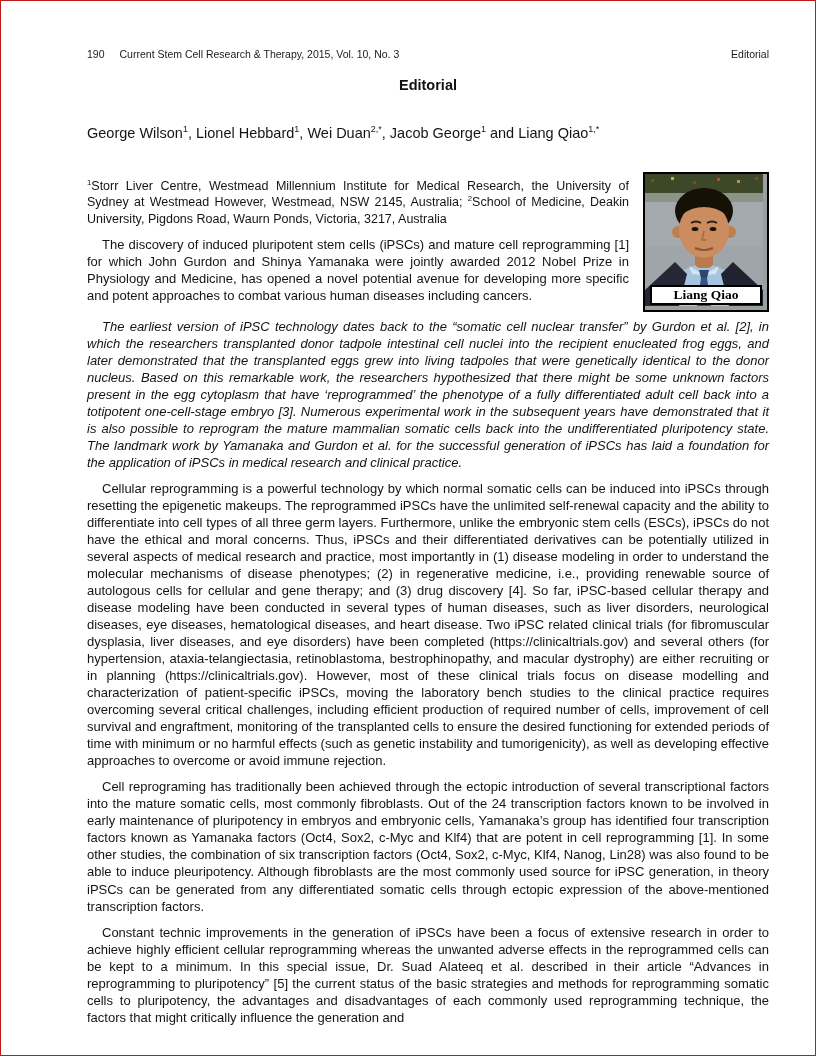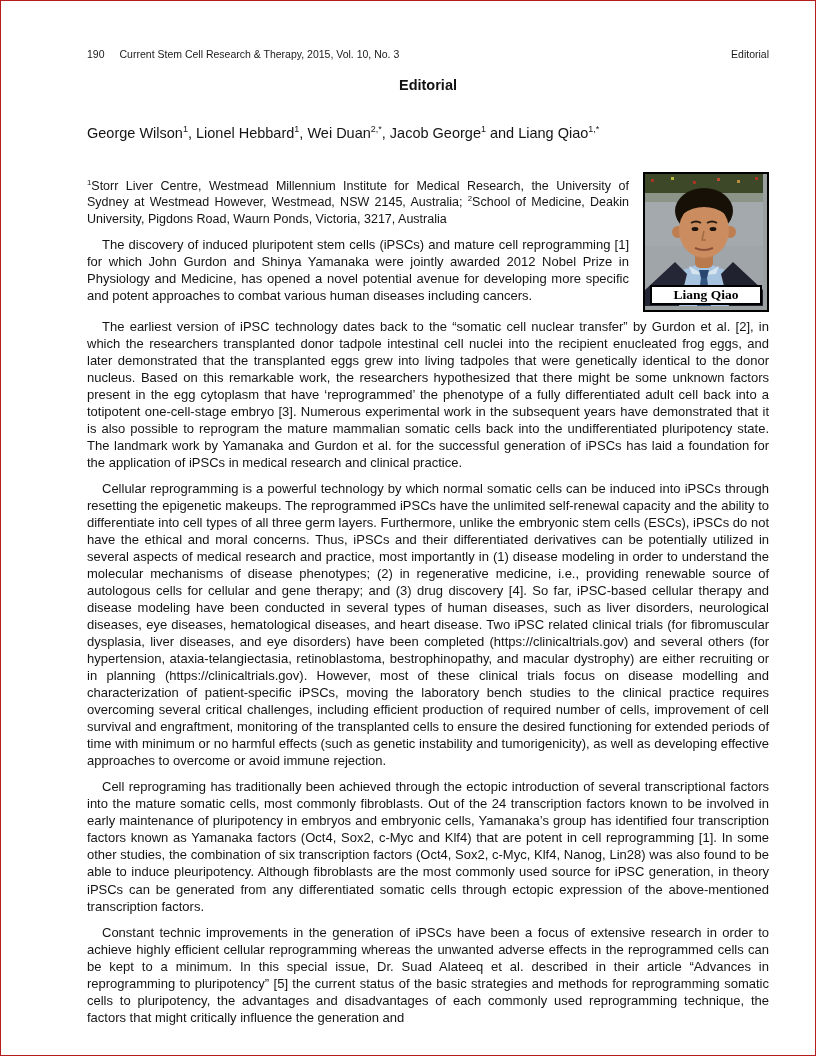--- a/index.html
+++ b/index.html
@@ -27,21 +27,21 @@
   }
   .photo-box svg{display:block;}
   .photo-caption{
     position:absolute;left:5px;right:5px;bottom:5px;height:20px;
     background:#fff;border:2px solid #000;box-sizing:border-box;
     font-family:"Liberation Serif",serif;font-weight:bold;font-size:13.5px;
     text-align:center;line-height:16px;color:#000;
   }
   .affiliation{font-size:12.5px;line-height:1.31;text-align:justify;margin:0;}
   .body-p{font-size:13px;line-height:1.31;text-align:justify;text-indent:15px;margin:9px 0 0 0;}
-  .clear-left{clear:both;}
+  .clear-left{clear:both;font-style:italic;}
 </style>
 </head>
 <body>
 
 <div class="page">
 
   <div class="running-head">
     <div class="rh-left">
       <span class="pgnum">190</span><span>Current Stem Cell Research &amp; Therapy, 2015, Vol. 10, No. 3</span>
     </div>

